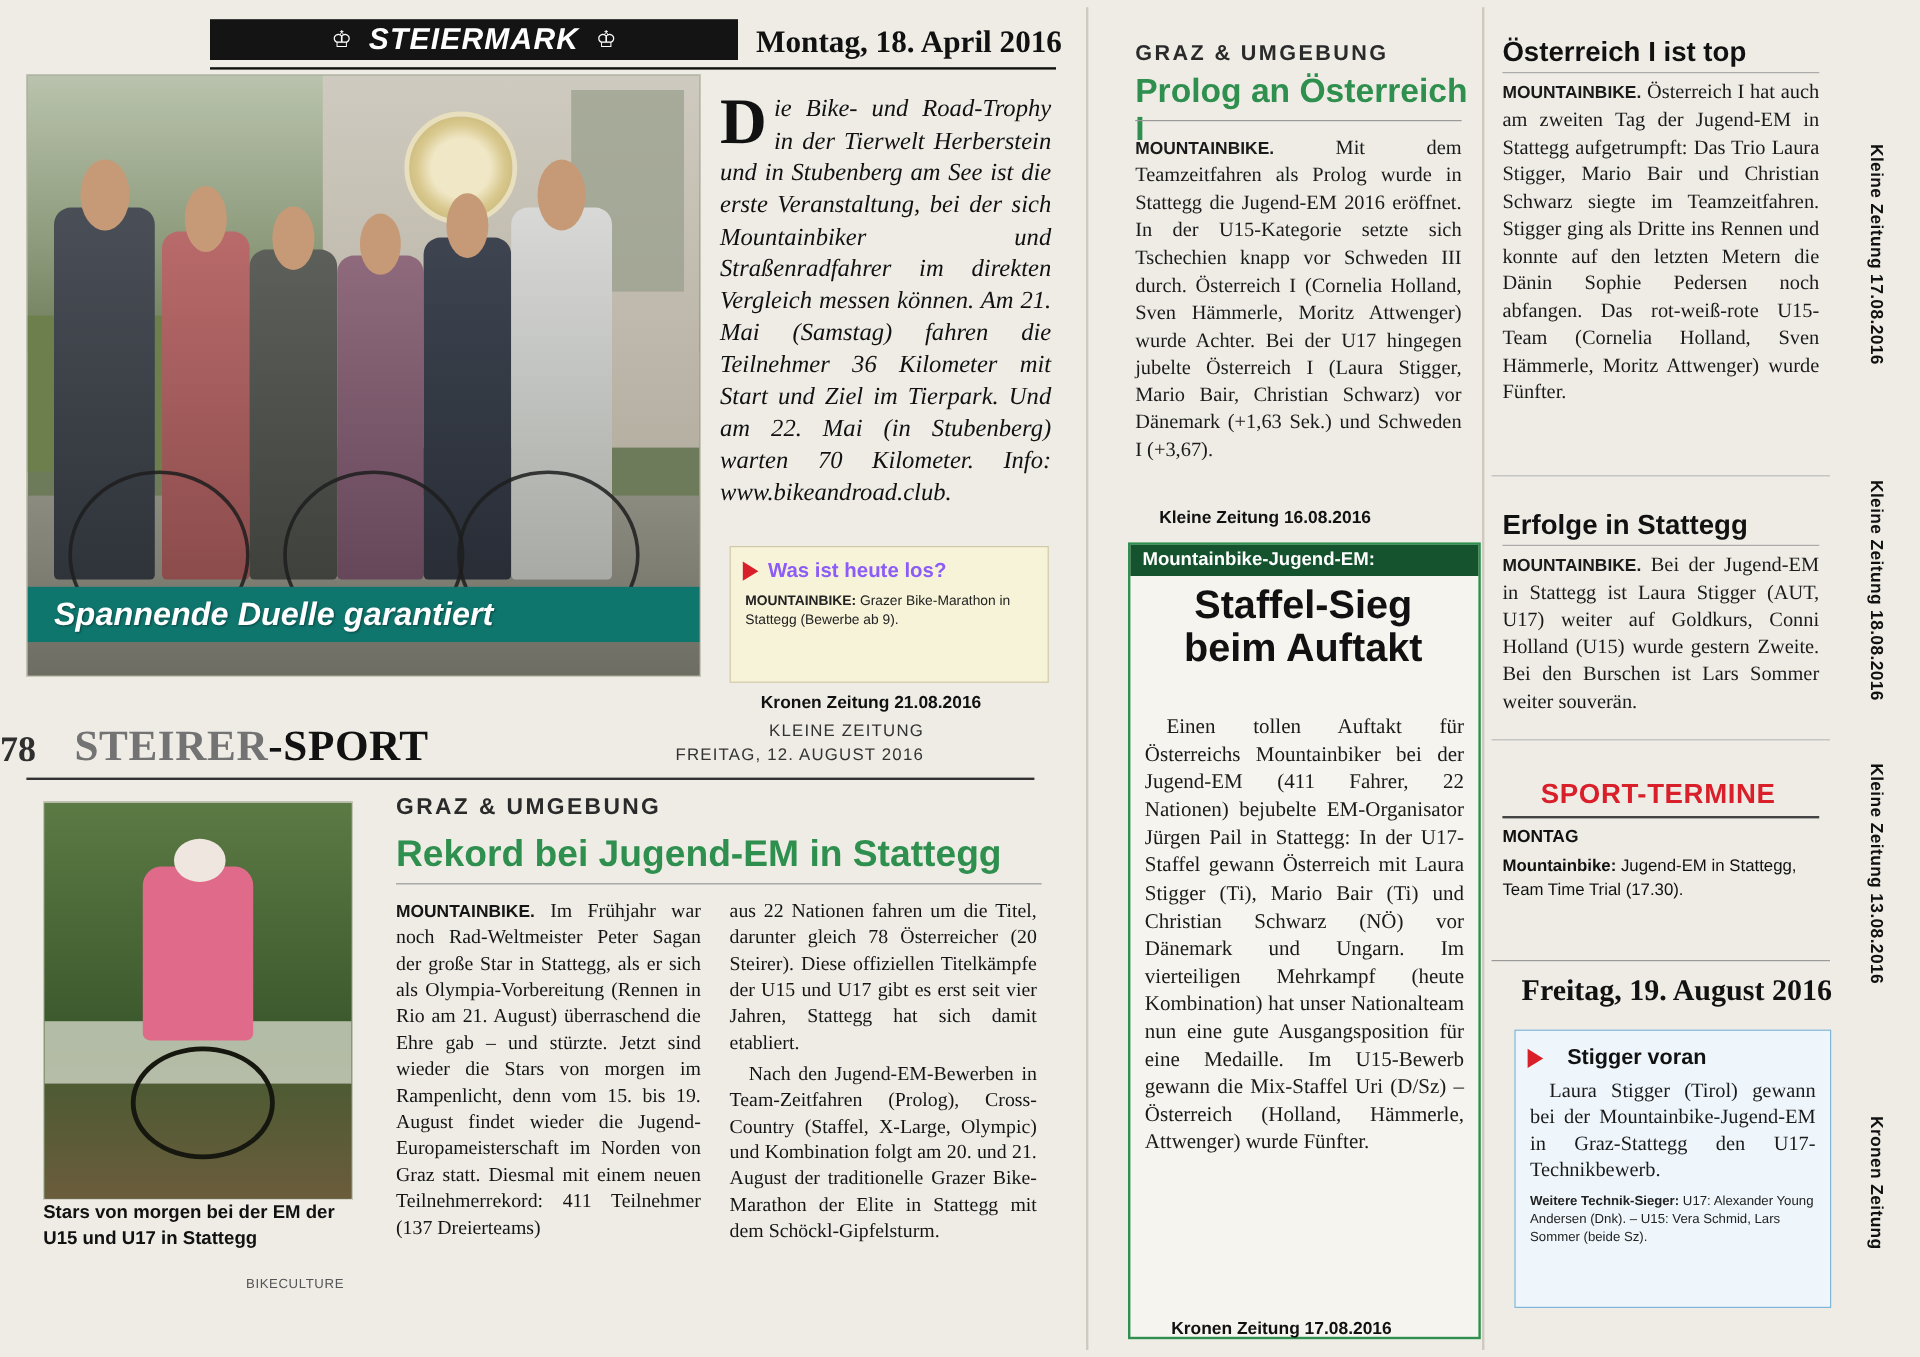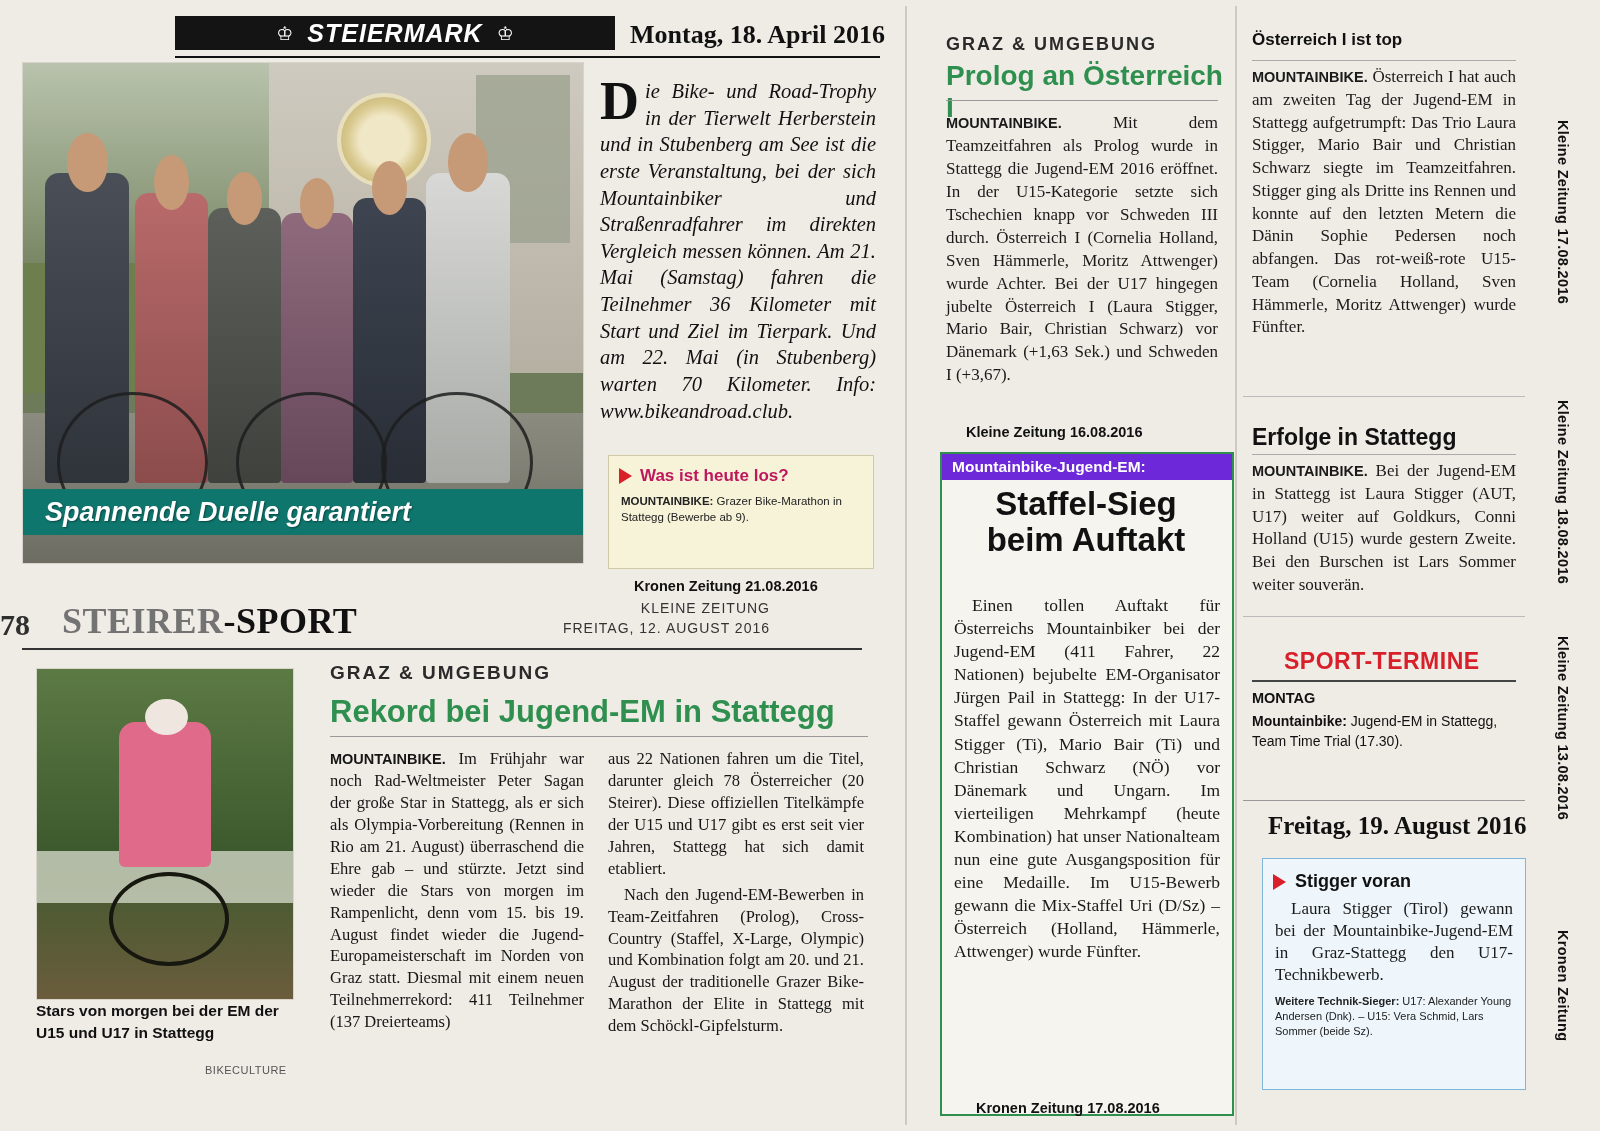--- a/index.html
+++ b/index.html
@@ -33,21 +33,21 @@
   .b3{left:64%;}
   #photo1-banner{position:absolute;left:0;bottom:28px;width:100%;height:46px;background:#0f766e;display:flex;align-items:center;}
   #photo1-banner span{color:#fff;font-family:"Liberation Sans",sans-serif;font-style:italic;font-weight:bold;font-size:27px;padding-left:22px;text-shadow:1px 1px 2px rgba(0,0,0,.4);}
   
   #lead-text{position:absolute;left:600px;top:78px;width:276px;font-family:"Liberation Serif",serif;font-size:20.5px;line-height:1.3;font-style:italic;color:#111;text-align:justify;}
   #lead-text .dropcap{float:left;font-size:54px;line-height:42px;font-weight:bold;font-style:normal;padding:2px 6px 0 0;}
   
   #heute-box{position:absolute;left:608px;top:455px;width:264px;height:112px;background:#f7f3d8;border:1px solid #cfc9a8;}
   #heute-box .hd{display:flex;align-items:center;gap:8px;padding:10px 10px 0 10px;}
   #heute-box .tri{width:0;height:0;border-left:13px solid #d81f2a;border-top:8px solid transparent;border-bottom:8px solid transparent;}
-  #heute-box .hd span{font-family:"Liberation Sans",sans-serif;font-weight:bold;font-size:17px;color:#be185d;}
+  #heute-box .hd span{font-family:"Liberation Sans",sans-serif;font-weight:bold;font-size:17px;color:#8b5cf6;}
   #heute-box .bd{padding:8px 12px;font-family:"Liberation Sans",sans-serif;font-size:11.5px;line-height:1.35;color:#222;}
   #heute-box .bd b{font-weight:bold;}
   .credit{font-family:"Liberation Sans",sans-serif;font-weight:bold;font-size:14.5px;color:#111;}
   #credit-kronen-2108{position:absolute;left:634px;top:578px;}
   
   #ss-num{position:absolute;left:0px;top:608px;font-family:"Liberation Serif",serif;font-weight:bold;font-size:30px;color:#2f2f2f;}
   #ss-title{position:absolute;left:62px;top:600px;font-family:"Liberation Serif",serif;font-size:36px;letter-spacing:.5px;}
   #ss-title .g{color:#737373;font-weight:bold;}
   #ss-title .b{color:#111;font-weight:bold;}
   #kz-head{position:absolute;right:830px;top:598px;text-align:right;font-family:"Liberation Sans",sans-serif;font-size:14px;letter-spacing:1px;color:#333;line-height:1.45;}
@@ -72,43 +72,43 @@
   .indent{text-indent:16px;}
   
   #mid-sep{position:absolute;left:905px;top:6px;width:2px;height:1119px;background:#cfcabf;}
   #prolog-kicker{position:absolute;left:946px;top:34px;font-family:"Liberation Sans",sans-serif;font-weight:bold;font-size:18px;letter-spacing:2px;color:#2a2a2a;}
   #prolog-title{position:absolute;left:946px;top:60px;width:278px;font-family:"Liberation Sans",sans-serif;font-weight:bold;font-size:28px;color:#2f8f4e;}
   #prolog-rule{position:absolute;left:946px;top:100px;width:272px;height:1px;background:#999;}
   #prolog-body{position:absolute;left:946px;top:112px;width:272px;font-family:"Liberation Serif",serif;font-size:17px;line-height:1.35;text-align:justify;}
   #credit-kz-1608{position:absolute;left:966px;top:424px;}
   
   #staffel-box{position:absolute;left:940px;top:452px;width:290px;height:660px;border:2px solid #2f8f4e;background:#f6f4ee;}
-  #staffel-head{position:absolute;left:0;top:0;width:100%;height:26px;background:#6d28d9;display:flex;align-items:center;}
+  #staffel-head{position:absolute;left:0;top:0;width:100%;height:26px;background:#14532d;display:flex;align-items:center;}
   #staffel-head span{color:#fff;font-family:"Liberation Sans",sans-serif;font-weight:bold;font-size:15.5px;padding-left:10px;}
   #staffel-title{position:absolute;left:10px;top:32px;width:268px;font-family:"Liberation Sans",sans-serif;font-weight:bold;font-size:33px;line-height:1.08;color:#111;text-align:center;}
   #staffel-body{position:absolute;left:12px;top:140px;width:266px;font-family:"Liberation Serif",serif;font-size:17.5px;line-height:1.32;text-align:justify;}
   #credit-kronen-1708{position:absolute;left:976px;top:1100px;}
   
   #right-sep{position:absolute;left:1235px;top:6px;width:2px;height:1119px;background:#cfcabf;}
-  #oe1-title{position:absolute;left:1252px;top:30px;width:268px;font-family:"Liberation Sans",sans-serif;font-weight:bold;font-size:17px;color:#111;}
+  #oe1-title{position:absolute;left:1252px;top:30px;width:268px;font-family:"Liberation Sans",sans-serif;font-weight:bold;font-size:23px;color:#111;}
   #oe1-rule{position:absolute;left:1252px;top:60px;width:264px;height:1px;background:#aaa;}
   #oe1-body{position:absolute;left:1252px;top:66px;width:264px;font-family:"Liberation Serif",serif;font-size:17px;line-height:1.34;text-align:justify;}
   #erfolge-rule-top{position:absolute;left:1243px;top:396px;width:282px;height:1px;background:#bbb;}
   #erfolge-title{position:absolute;left:1252px;top:424px;width:268px;font-family:"Liberation Sans",sans-serif;font-weight:bold;font-size:23px;color:#111;}
   #erfolge-rule{position:absolute;left:1252px;top:454px;width:264px;height:1px;background:#aaa;}
   #erfolge-body{position:absolute;left:1252px;top:460px;width:264px;font-family:"Liberation Serif",serif;font-size:17px;line-height:1.34;text-align:justify;}
   #st-rule-top{position:absolute;left:1243px;top:616px;width:282px;height:1px;background:#bbb;}
   #st-title{position:absolute;left:1284px;top:648px;font-family:Liberation Sans, sans-serif;font-weight:bold;font-size:23px;color:#d81f2a;letter-spacing:.5px;}
   #st-rule{position:absolute;left:1252px;top:680px;width:264px;height:2px;background:#444;}
   #st-day{position:absolute;left:1252px;top:690px;font-family:"Liberation Sans",sans-serif;font-weight:bold;font-size:14.5px;color:#111;}
   #st-body{position:absolute;left:1252px;top:712px;width:264px;font-family:"Liberation Sans",sans-serif;font-size:14px;line-height:1.4;color:#111;}
   #fr-rule{position:absolute;left:1243px;top:800px;width:282px;height:1px;background:#999;}
   #fr-date{position:absolute;left:1268px;top:812px;font-family:"Liberation Serif",serif;font-weight:bold;font-size:25px;color:#111;}
   #stigger-box{position:absolute;left:1262px;top:858px;width:262px;height:230px;border:1px solid #7fb6d9;background:#eef6fb;}
-  #stigger-box .hd{display:flex;align-items:center;gap:9px;padding:12px 10px 0 10px;}
+  #stigger-box .hd{display:flex;align-items:center;gap:20px;padding:12px 10px 0 10px;}
   #stigger-box .tri{width:0;height:0;border-left:13px solid #d81f2a;border-top:8px solid transparent;border-bottom:8px solid transparent;}
   #stigger-box .hd span{font-family:"Liberation Sans",sans-serif;font-weight:bold;font-size:18px;color:#111;}
   #stigger-box .bd{padding:6px 12px 0 12px;font-family:"Liberation Serif",serif;font-size:17px;line-height:1.3;text-align:justify;}
   #stigger-box .ft{padding:8px 12px;font-family:"Liberation Sans",sans-serif;font-size:11px;line-height:1.35;color:#222;}
   
   .vcredit{position:absolute;writing-mode:vertical-rl;font-family:"Liberation Sans",sans-serif;font-weight:bold;font-size:14.5px;color:#111;letter-spacing:.3px;}
   #v1{left:1555px;top:120px;}
   #v2{left:1555px;top:400px;}
   #v3{left:1555px;top:636px;}
   #v4{left:1555px;top:930px;}

